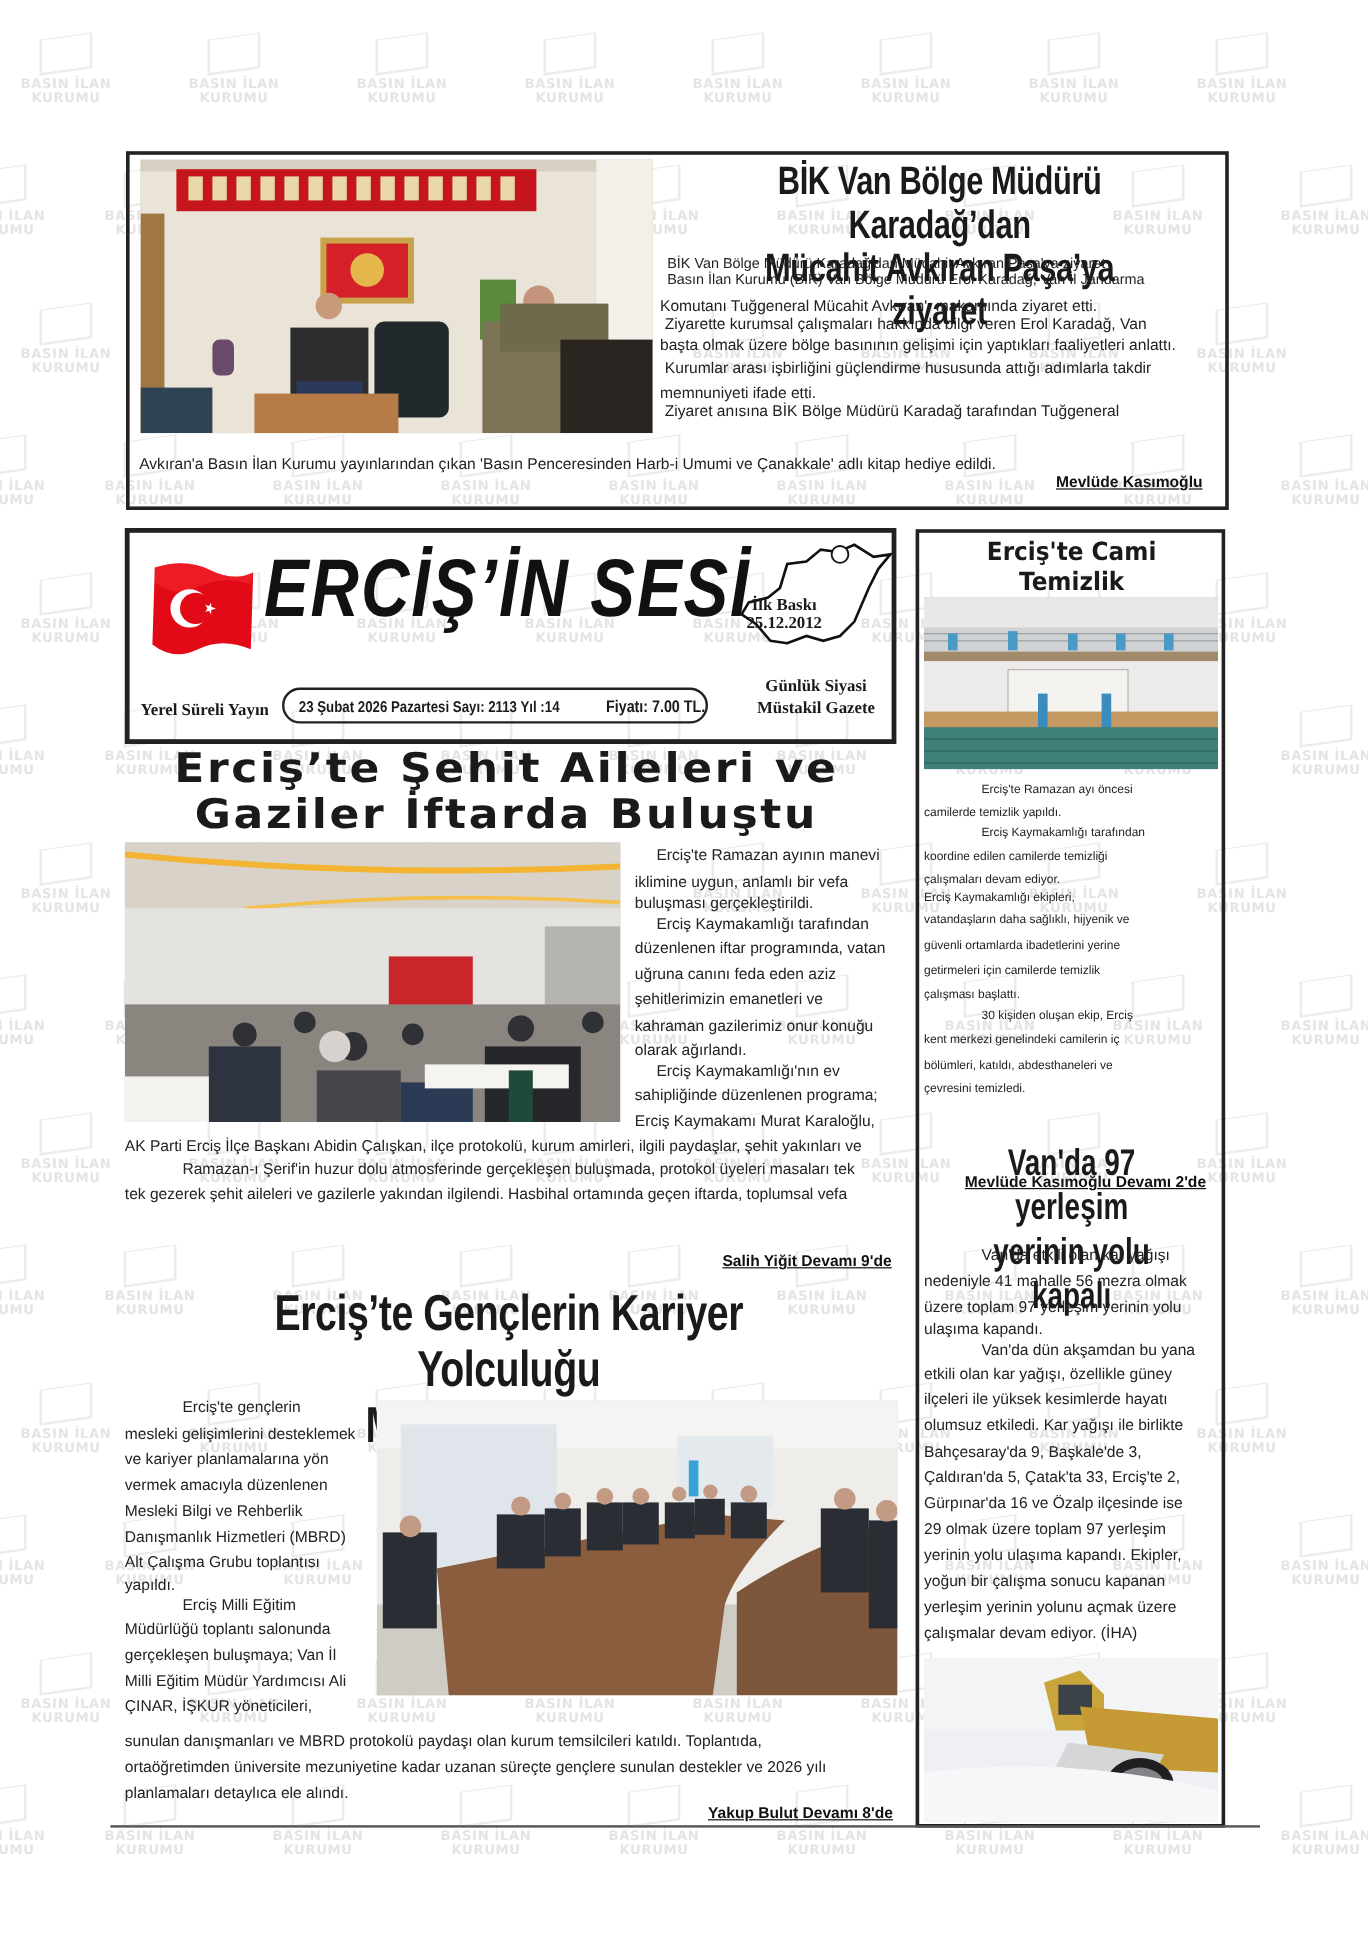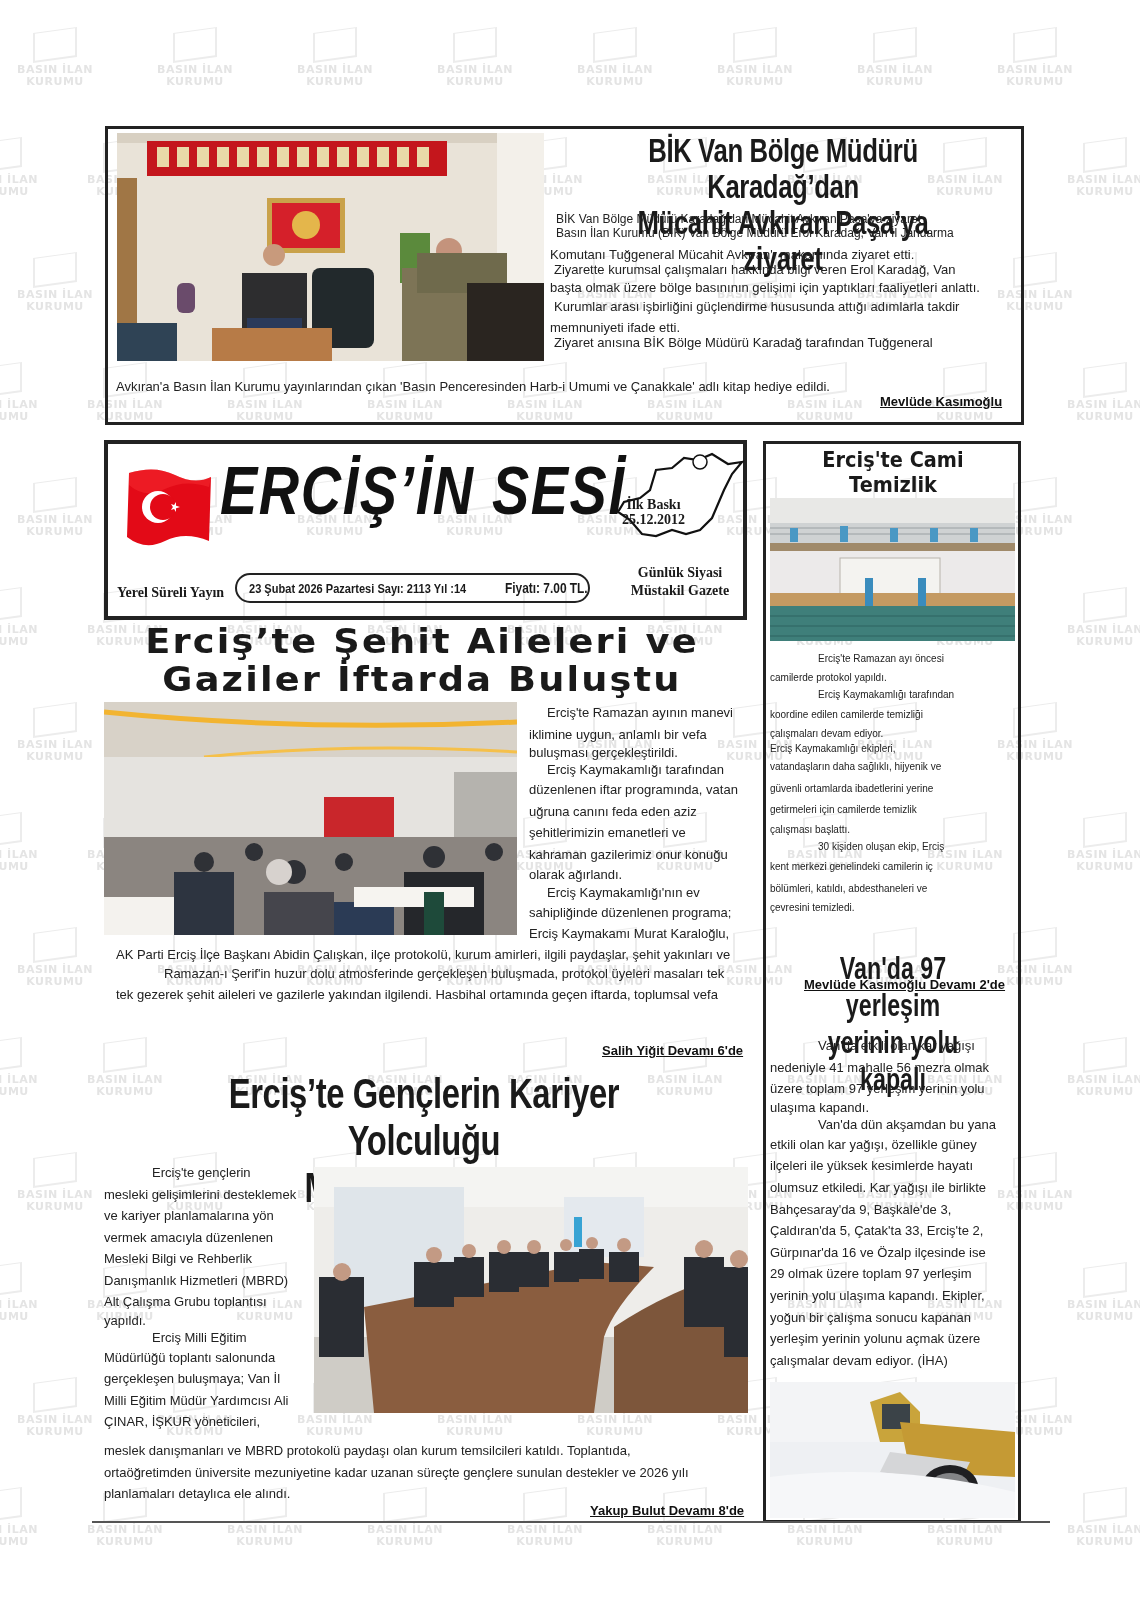--- a/index.html
+++ b/index.html
@@ -789,26 +789,26 @@
   <div>düzenlenen iftar programında, vatan</div>
   <div>uğruna canını feda eden aziz</div>
   <div>şehitlerimizin emanetleri ve</div>
   <div>kahraman gazilerimiz onur konuğu</div>
   <div style="line-height:18px;">olarak ağırlandı.</div>
   <div style="padding-left:18px; line-height:18px;">Erciş Kaymakamlığı'nın ev</div>
   <div>sahipliğinde düzenlenen programa;</div>
   <div>Erciş Kaymakamı Murat Karaloğlu,</div>
 </div>
 
-<div class="abs" style="left:116px; top:944px; width:645px; font-size:13px; color:#222; font-family:'Liberation Sans',sans-serif; white-space:nowrap;">
+<div class="abs" style="left:104px; top:944px; width:645px; font-size:13px; color:#222; font-family:'Liberation Sans',sans-serif; white-space:nowrap;">
   <div style="line-height:21px;">AK Parti Erciş İlçe Başkanı Abidin Çalışkan, ilçe protokolü, kurum amirleri, ilgili paydaşlar, şehit yakınları ve</div>
   <div style="padding-left:48px; line-height:18px;">Ramazan-ı Şerif'in huzur dolu atmosferinde gerçekleşen buluşmada, protokol üyeleri masaları tek</div>
   <div style="line-height:24px;">tek gezerek şehit aileleri ve gazilerle yakından ilgilendi. Hasbihal ortamında geçen iftarda, toplumsal vefa</div>
 </div>
-<div class="abs byline" style="left:602px; top:1043px;">Salih Yiğit Devamı 6'de</div>
+<div class="abs byline" style="left:602px; top:1043px;">Salih Yiğit Devamı 9'de</div>
 
 <div class="abs" id="h3">
   <div>Erciş’te Gençlerin Kariyer Yolculuğu</div>
   <div>Masaya Yatırıldı</div>
 </div>
 
 <div class="abs" id="meeting-photo">
   <svg width="434" height="246" viewBox="0 0 434 246">
     <rect width="434" height="246" fill="#eeedea"></rect>
     <rect x="0" y="0" width="434" height="40" fill="#f4f4f2"></rect>
@@ -855,21 +855,21 @@
   <div>Alt Çalışma Grubu toplantısı</div>
   <div style="line-height:16px;">yapıldı.</div>
   <div style="padding-left:48px; line-height:18px;">Erciş Milli Eğitim</div>
   <div>Müdürlüğü toplantı salonunda</div>
   <div>gerçekleşen buluşmaya; Van İl</div>
   <div>Milli Eğitim Müdür Yardımcısı Ali</div>
   <div>ÇINAR, İŞKUR yöneticileri,</div>
 </div>
 
 <div class="abs" style="left:104px; top:1440px; width:650px; font-size:13px; line-height:21.5px; color:#222; font-family:'Liberation Sans',sans-serif; white-space:nowrap;">
-  <div>meslek danışmanları ve MBRD protokolü paydaşı olan kurum temsilcileri katıldı. Toplantıda,</div>
+  <div>sunulan danışmanları ve MBRD protokolü paydaşı olan kurum temsilcileri katıldı. Toplantıda,</div>
   <div>ortaöğretimden üniversite mezuniyetine kadar uzanan süreçte gençlere sunulan destekler ve 2026 yılı</div>
   <div>planlamaları detaylıca ele alındı.</div>
 </div>
 <div class="abs byline" style="left:590px; top:1503px;">Yakup Bulut Devamı 8'de</div>
 
 <div class="abs" id="right-col"></div>
 
 <div class="abs" id="cami-title">
   <div>Erciş'te Cami Temizlik</div>
   <div>Çalışmaları Yürütüldü</div>
@@ -897,21 +897,21 @@
     <rect x="148" y="80" width="8" height="30" fill="#3a8cbd"></rect>
     <rect x="0" y="108" width="245" height="35" fill="#3f7f7a"></rect>
     <line x1="0" y1="118" x2="245" y2="118" stroke="#2f6561"></line>
     <line x1="0" y1="128" x2="245" y2="128" stroke="#2f6561"></line>
     <line x1="0" y1="138" x2="245" y2="138" stroke="#2f6561"></line>
   </svg>
 </div>
 
 <div class="abs" style="left:770px; top:648px; width:250px; font-size:10px; line-height:21.6px; color:#222; font-family:'Liberation Sans',sans-serif; white-space:nowrap;">
   <div style="padding-left:48px;">Erciş'te Ramazan ayı öncesi</div>
-  <div style="line-height:16px;">camilerde protokol yapıldı.</div>
+  <div style="line-height:16px;">camilerde temizlik yapıldı.</div>
   <div style="padding-left:48px; line-height:18px;">Erciş Kaymakamlığı tarafından</div>
   <div>koordine edilen camilerde temizliği</div>
   <div style="line-height:17px;">çalışmaları devam ediyor.</div>
   <div style="line-height:14px;">Erciş Kaymakamlığı ekipleri,</div>
   <div>vatandaşların daha sağlıklı, hijyenik ve</div>
   <div>güvenli ortamlarda ibadetlerini yerine</div>
   <div>getirmeleri için camilerde temizlik</div>
   <div style="line-height:17px;">çalışması başlattı.</div>
   <div style="padding-left:48px; line-height:18px;">30 kişiden oluşan ekip, Erciş</div>
   <div>kent merkezi genelindeki camilerin iç</div>

